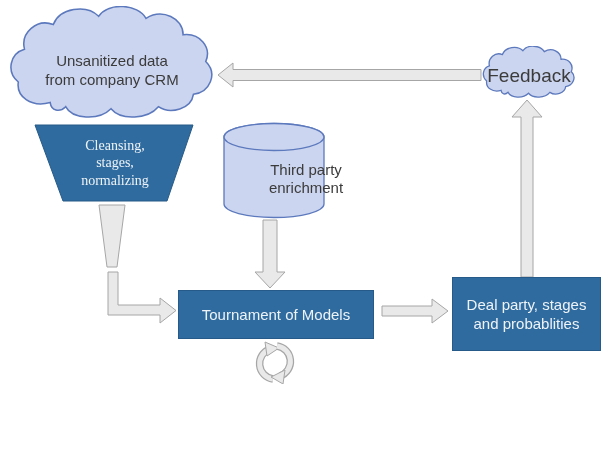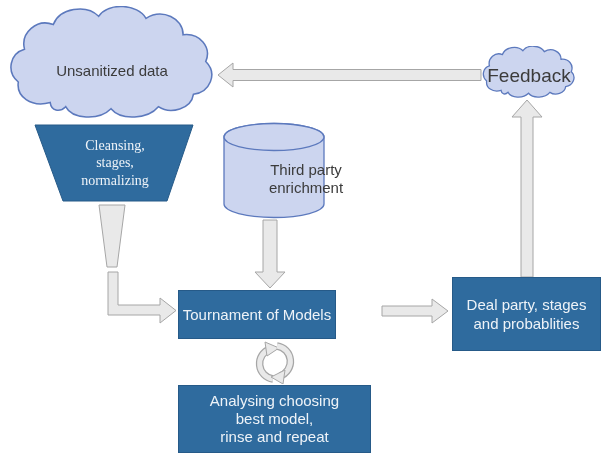--- a/index.html
+++ b/index.html
@@ -62,20 +62,21 @@
       C 150 2 170 12 170 28
       C 186 26 198 40 192 54
       C 204 66 196 84 180 86
       C 178 100 158 106 146 98
       C 136 110 110 112 100 100
       C 88 112 62 110 56 98
       C 50 104 42 102 41 94 Z"></path>
   </svg>
   <div class="abs node-text dark-text fs15" style="left:18px;top:42px;width:188px;height:56px;">
     <span>Unsanitized data</span>
+    <span>from company CRM</span>
   </div>
 
   <svg class="abs" style="left:482px;top:46px;" width="93" height="52" viewBox="0 0 200 110" preserveAspectRatio="none">
     <path class="cloud-shape" style="stroke-width:2.8;" d="
       M 41 94
       C 22 99 8 88 10 74
       C -2 64 2 46 16 42
       C 12 26 28 12 44 18
       C 50 2 76 -2 88 10
       C 98 -4 126 -2 134 12
@@ -102,37 +103,32 @@
 
   <svg class="abs" style="left:223px;top:122px;" width="102" height="97" viewBox="0 0 102 97">
     <path class="cyl-shape" d="M1,15 A50,13.5 0 0 1 101,15 L101,82 A50,13.5 0 0 1 1,82 Z"></path>
     <ellipse class="cyl-shape" cx="51" cy="15" rx="50" ry="13.5"></ellipse>
   </svg>
   <div class="abs node-text dark-text" style="left:225px;top:158px;width:98px;height:42px;font-size:15px;line-height:18px;padding-left:32px;">
     <span>Third party</span>
     <span>enrichment</span>
   </div>
 
-  <div class="abs blue-box light-text fs15" style="left:178px;top:290px;width:158px;height:49px;">
+  <div class="abs blue-box light-text fs15" style="left:178px;top:290px;width:196px;height:49px;">
     <span>Tournament of Models</span>
   </div>
 
   <svg class="abs" style="left:246px;top:341px;" width="58" height="43" viewBox="0 0 58 43">
     <path class="cycle-under" d="M 27 38 A 15.5 15.5 0 0 1 24 8"></path>
     <path class="cycle-over" d="M 27 38 A 15.5 15.5 0 0 1 24 8"></path>
     <polygon class="arrow" points="19,1 33,7 21,15"></polygon>
     <path class="cycle-under" d="M 31 5 A 15.5 15.5 0 0 1 34 35"></path>
     <path class="cycle-over" d="M 31 5 A 15.5 15.5 0 0 1 34 35"></path>
     <polygon class="arrow" points="39,29 25,36 37,43"></polygon>
   </svg>
 
-  <div class="abs blue-box light-text" style="left:178px;top:385px;width:193px;height:68px;font-size:15px;line-height:18px;">
-    <span>Analysing choosing</span>
-    <span>best model,</span>
-    <span>rinse and repeat</span>
-  </div>
 
   <div class="abs blue-box light-text fs15" style="left:452px;top:277px;width:149px;height:74px;">
     <span>Deal party, stages</span>
     <span>and probablities</span>
   </div>
 
 </div>
 
 </body></html>

